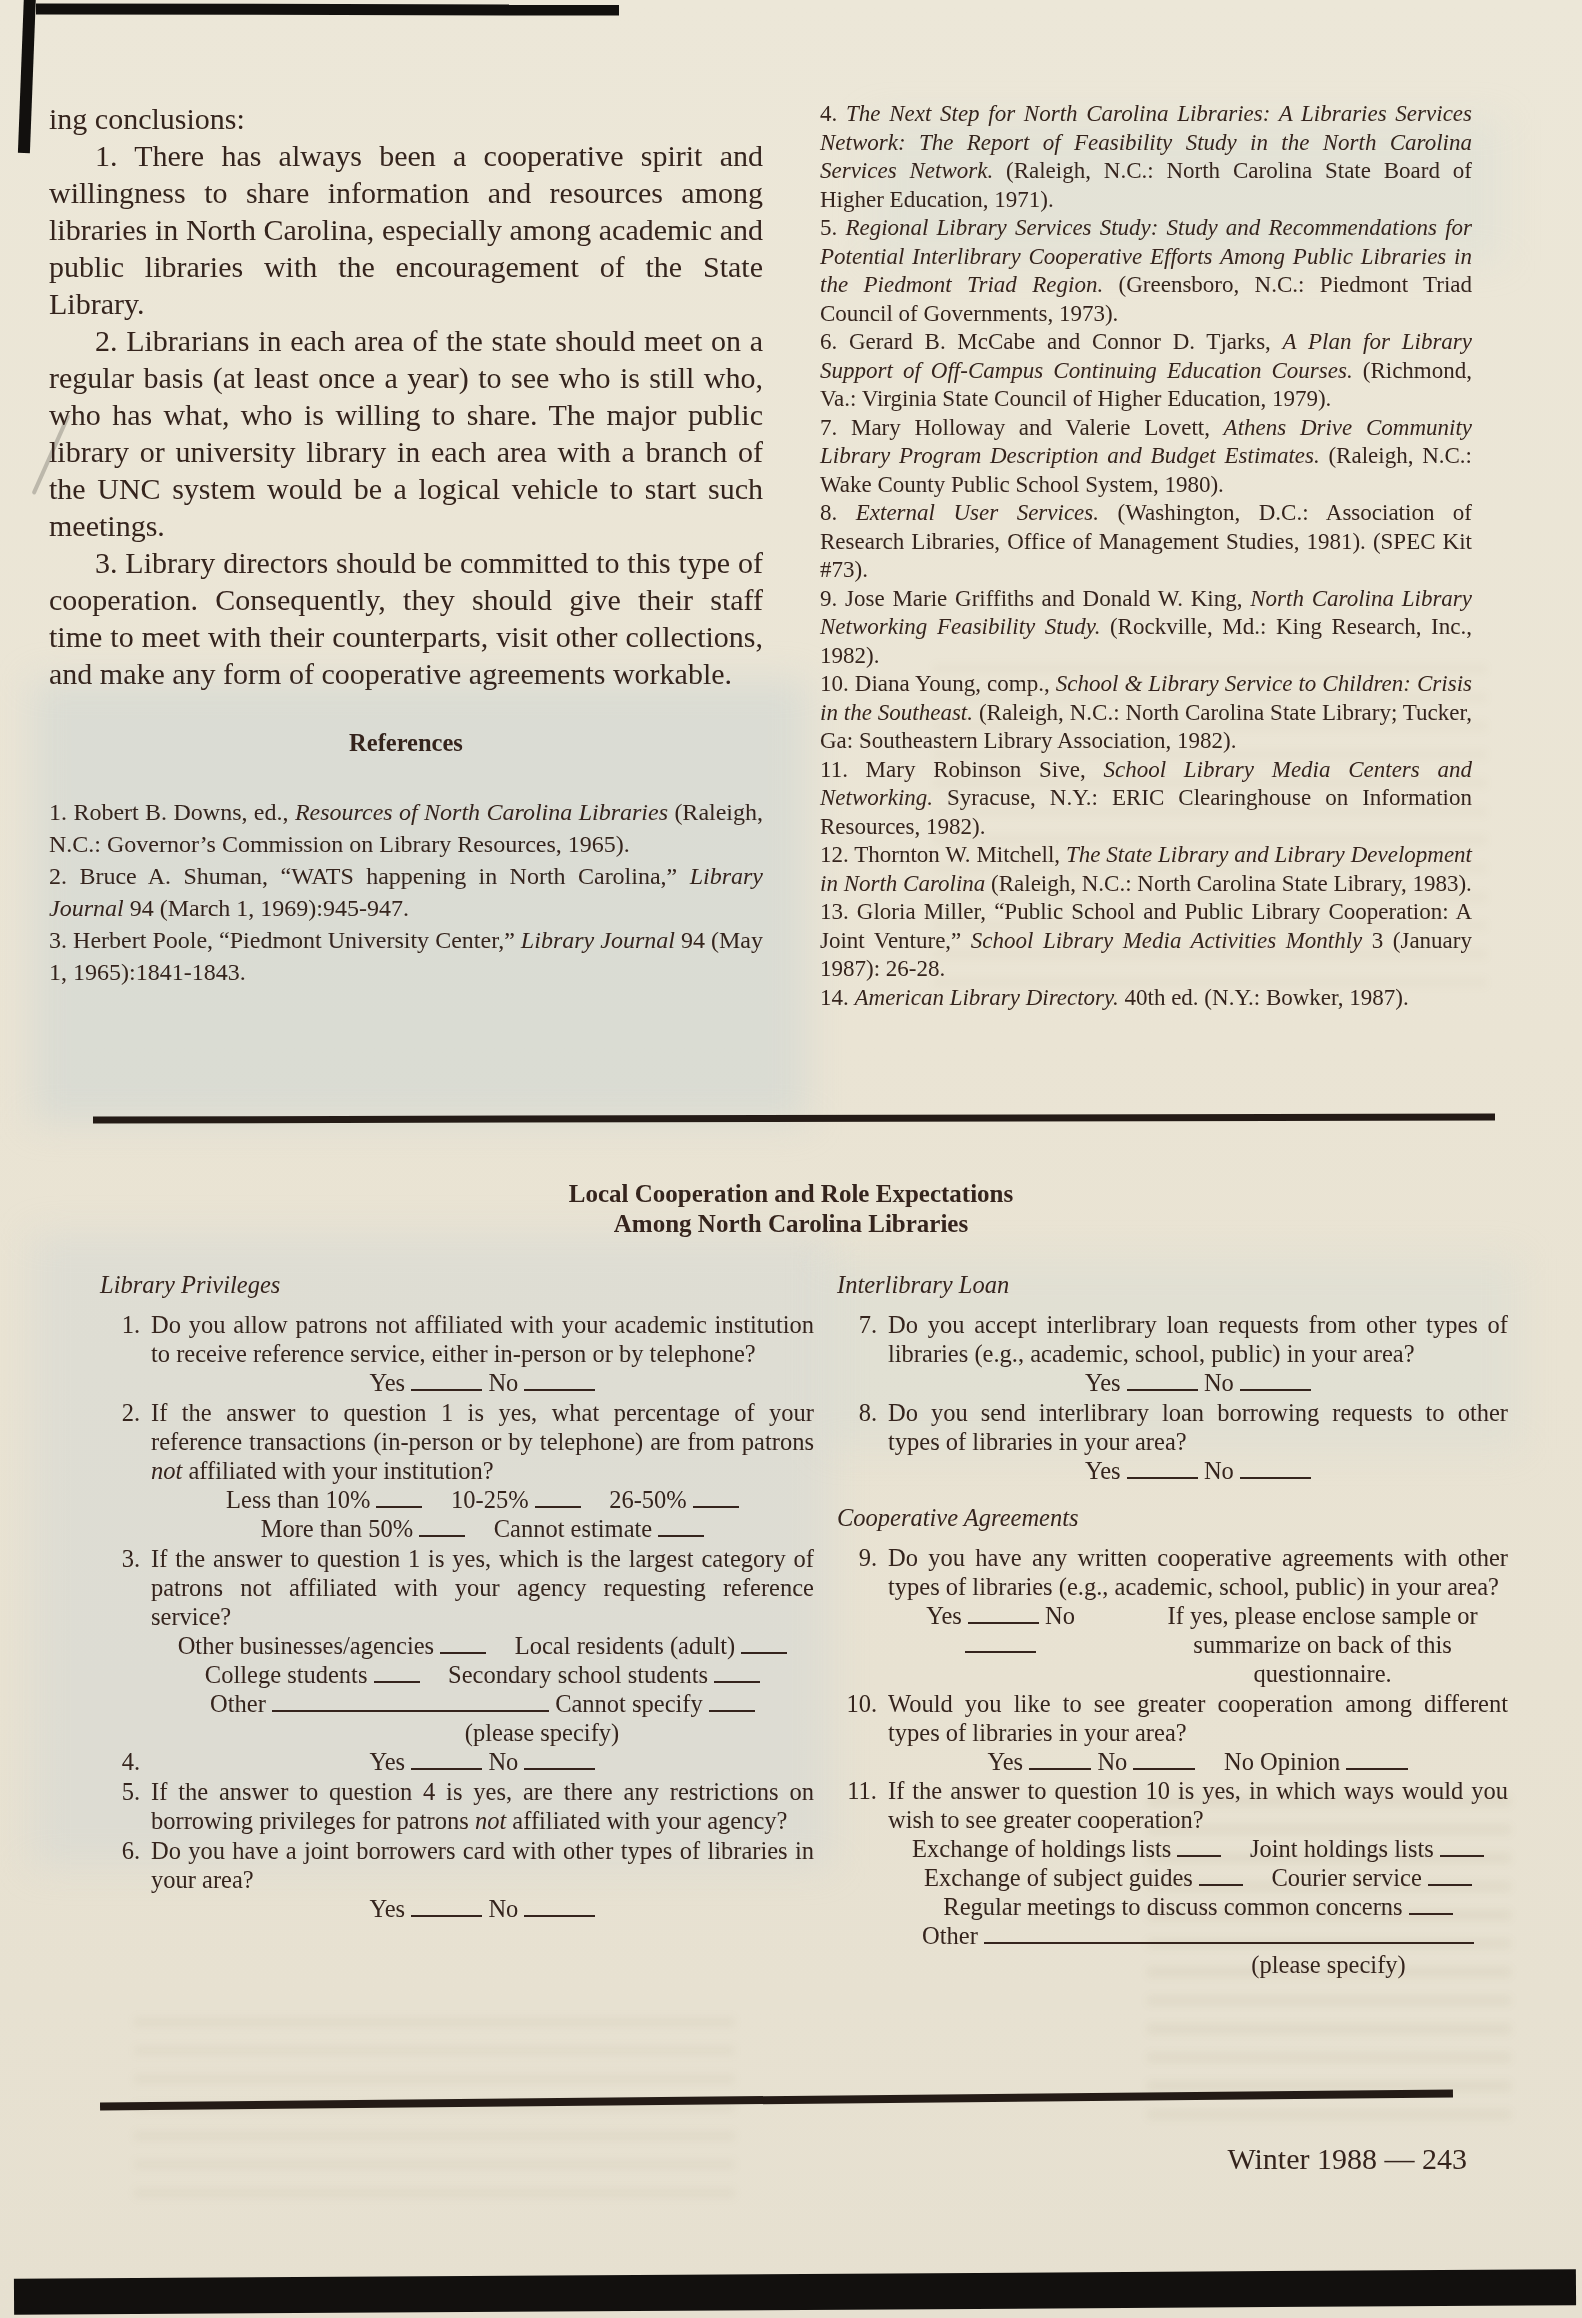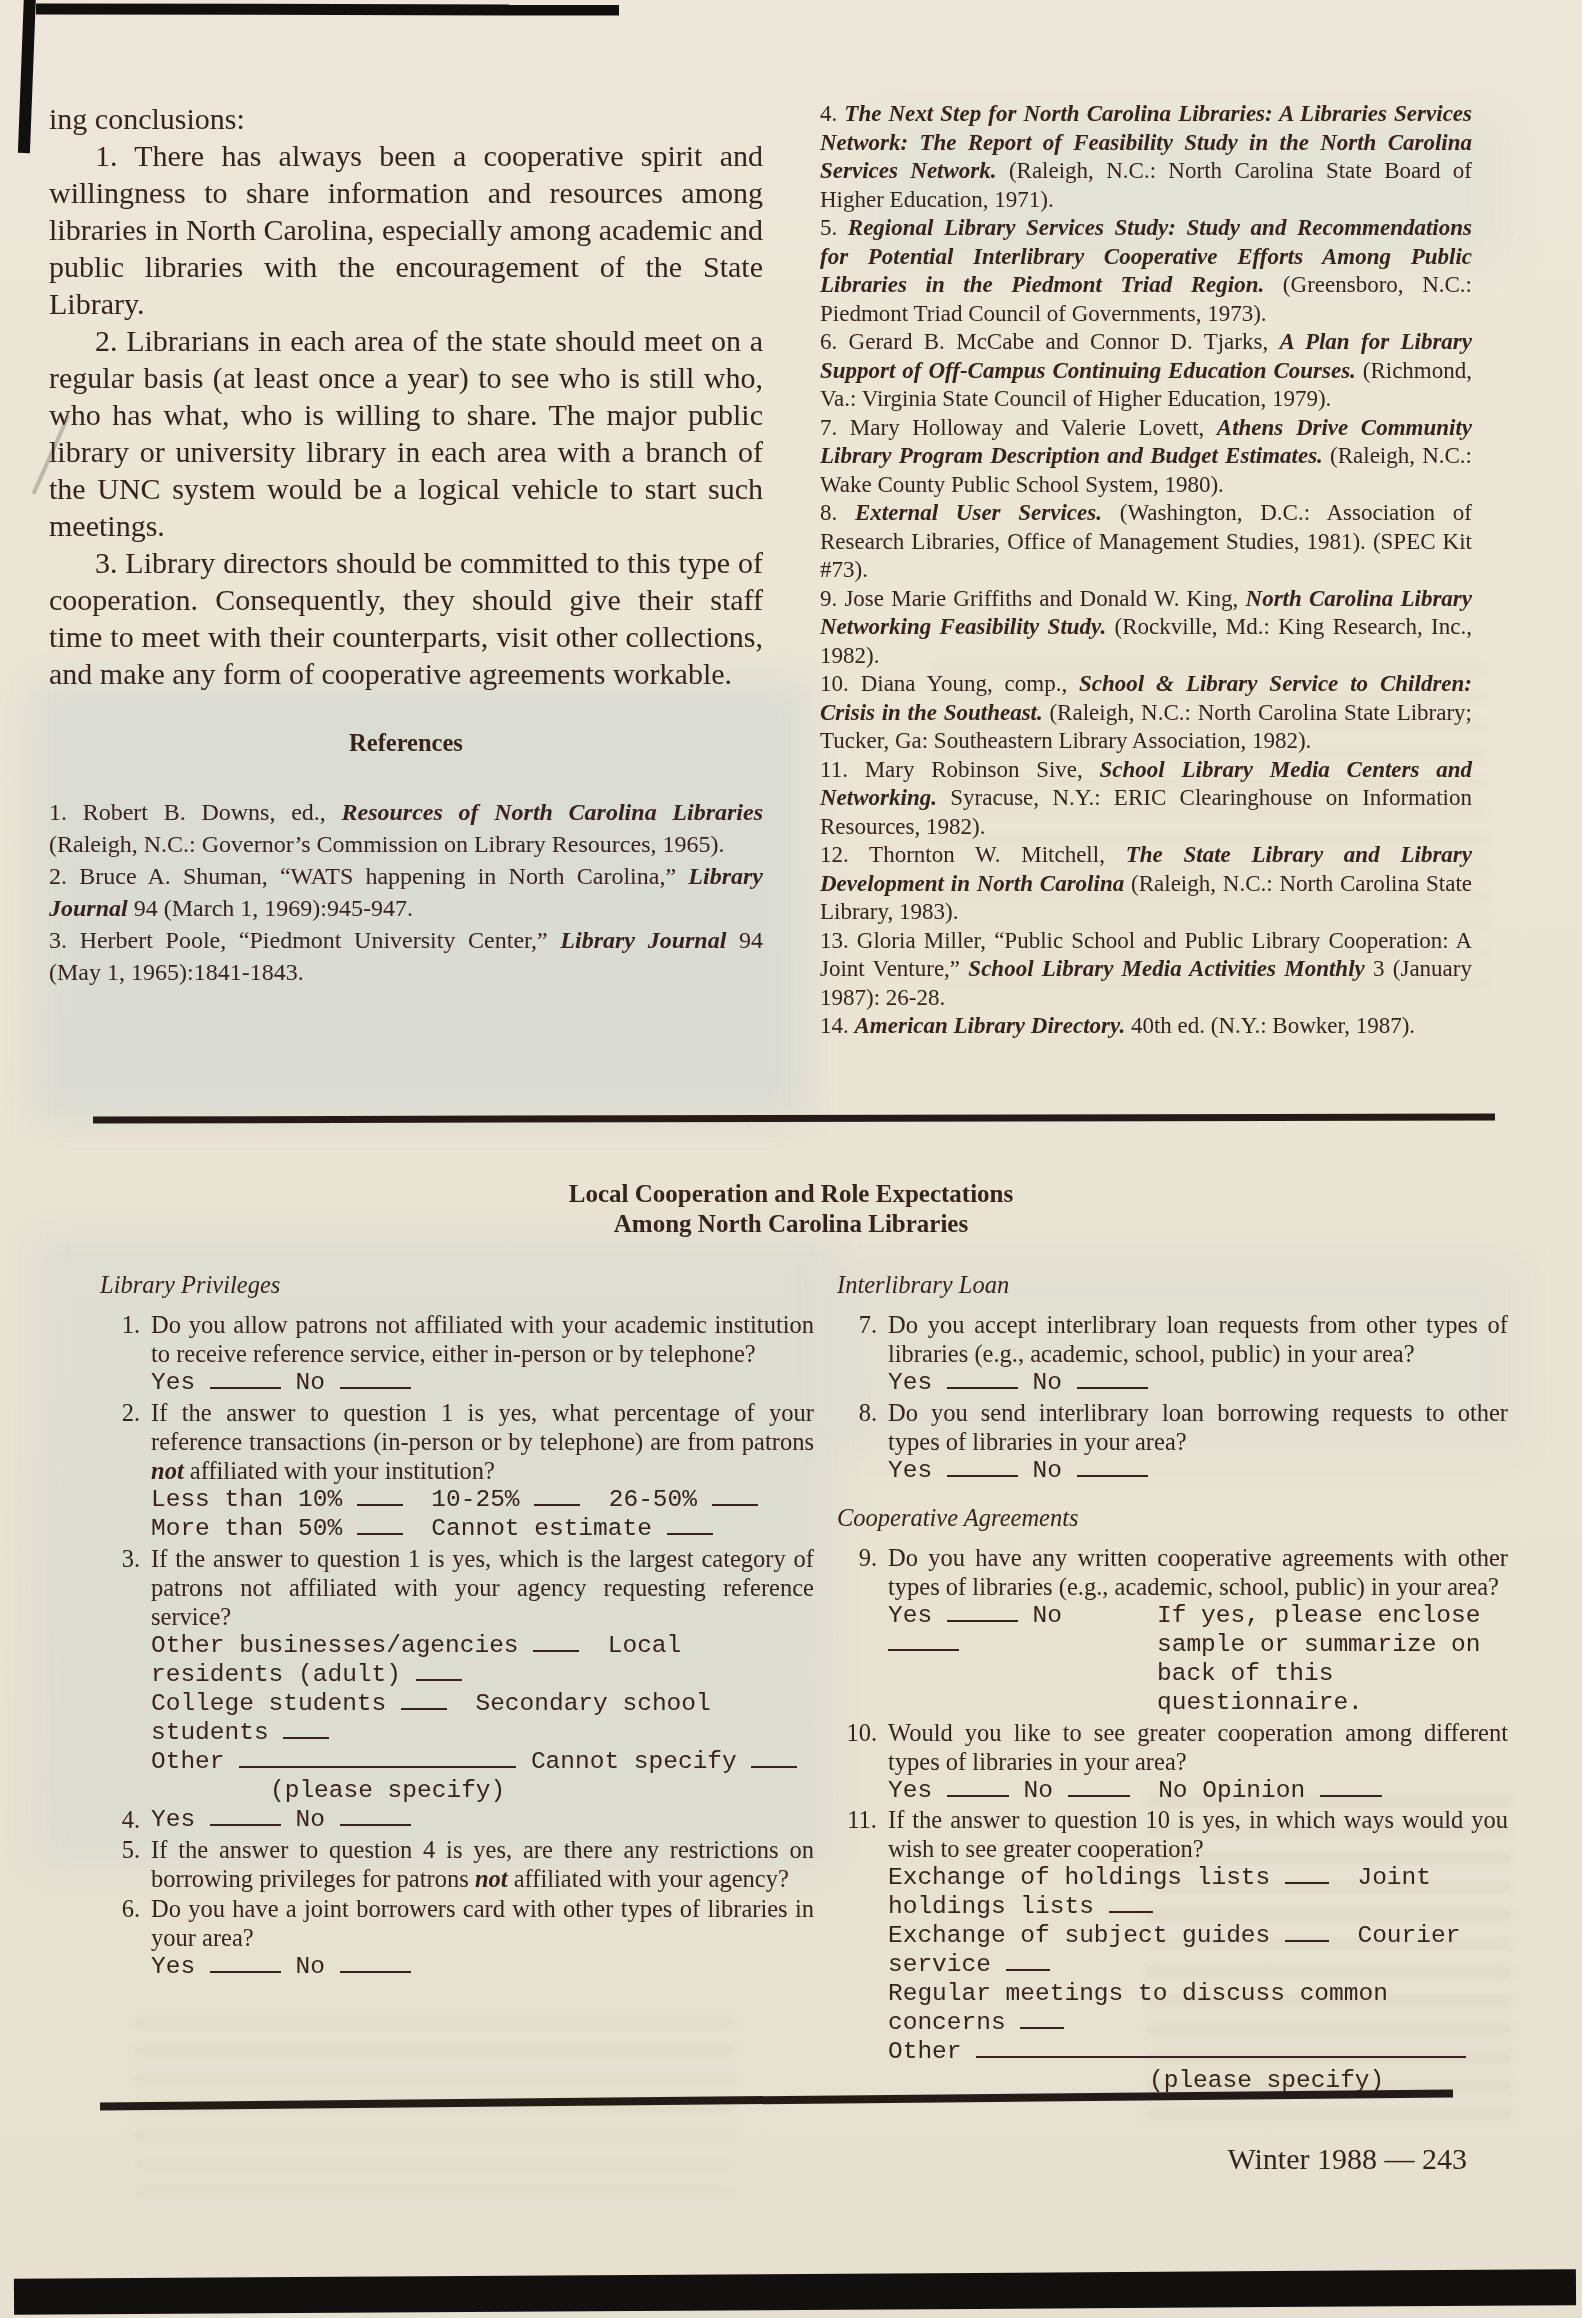--- a/index.html
+++ b/index.html
@@ -36,38 +36,38 @@
   .article-left{position:absolute;left:49px;top:100px;width:714px;
     font-size:30px;line-height:37px;text-align:justify;}
   .article-left p{margin:0;text-indent:46px;}
   .article-left p.lead{text-indent:0;}
   .ref-heading{font-size:24.5px;font-weight:bold;text-align:center;margin:32px 0 35px;}
   .refs-left p{font-size:24px;line-height:32px;text-indent:0;margin:0;text-align:justify;}
   .article-right{position:absolute;left:820px;top:100px;width:652px;
     font-size:23px;line-height:28.5px;text-align:justify;}
   .article-right p{margin:0;}
 
-  .it{font-style:italic;font-weight:bold;}
+  .it{font-style:italic;}
 
   .rule{position:absolute;background:var(--rule);}
   .rule-top{left:93px;top:1115px;width:1402px;height:7.1px;transform:rotate(-0.12deg);}
   .rule-bottom{left:100px;top:2096px;width:1353px;height:8px;transform:rotate(-0.55deg);}
 
   
   .q-title{position:absolute;left:0;top:1179px;width:1582px;text-align:center;
     font-weight:bold;font-size:25px;line-height:30px;}
   .q-col{position:absolute;top:1270px;font-size:24.5px;line-height:29px;}
   .q-left{left:100px;width:714px;}
   .q-right{left:837px;width:671px;}
   .q-sec-heading{font-style:italic;font-size:24.5px;margin:0 0 11px;}
   .q-item + .q-sec-heading{margin-top:18px;}
   .q-item{position:relative;padding-left:51px;margin:0 0 0.8px;}
   .q-num{position:absolute;left:0;top:0;width:40px;text-align:right;}
   .q-text{text-align:justify;}
-  .q-line{text-align:left;font-family:Liberation Mono, monospace;}
+  .q-line{text-align:center;}
   .q-line.cols{display:flex;align-items:flex-start;gap:24px;}
   .blank{display:inline-block;height:8px;border-bottom:2.4px solid var(--ink);}
   .gap{display:inline-block;height:0.8px;}
 
   .footer{position:absolute;right:115px;top:2142px;font-size:30px;margin-left:12px;}
 </style>
 </head>
 <body>
 
 <div class="page">

